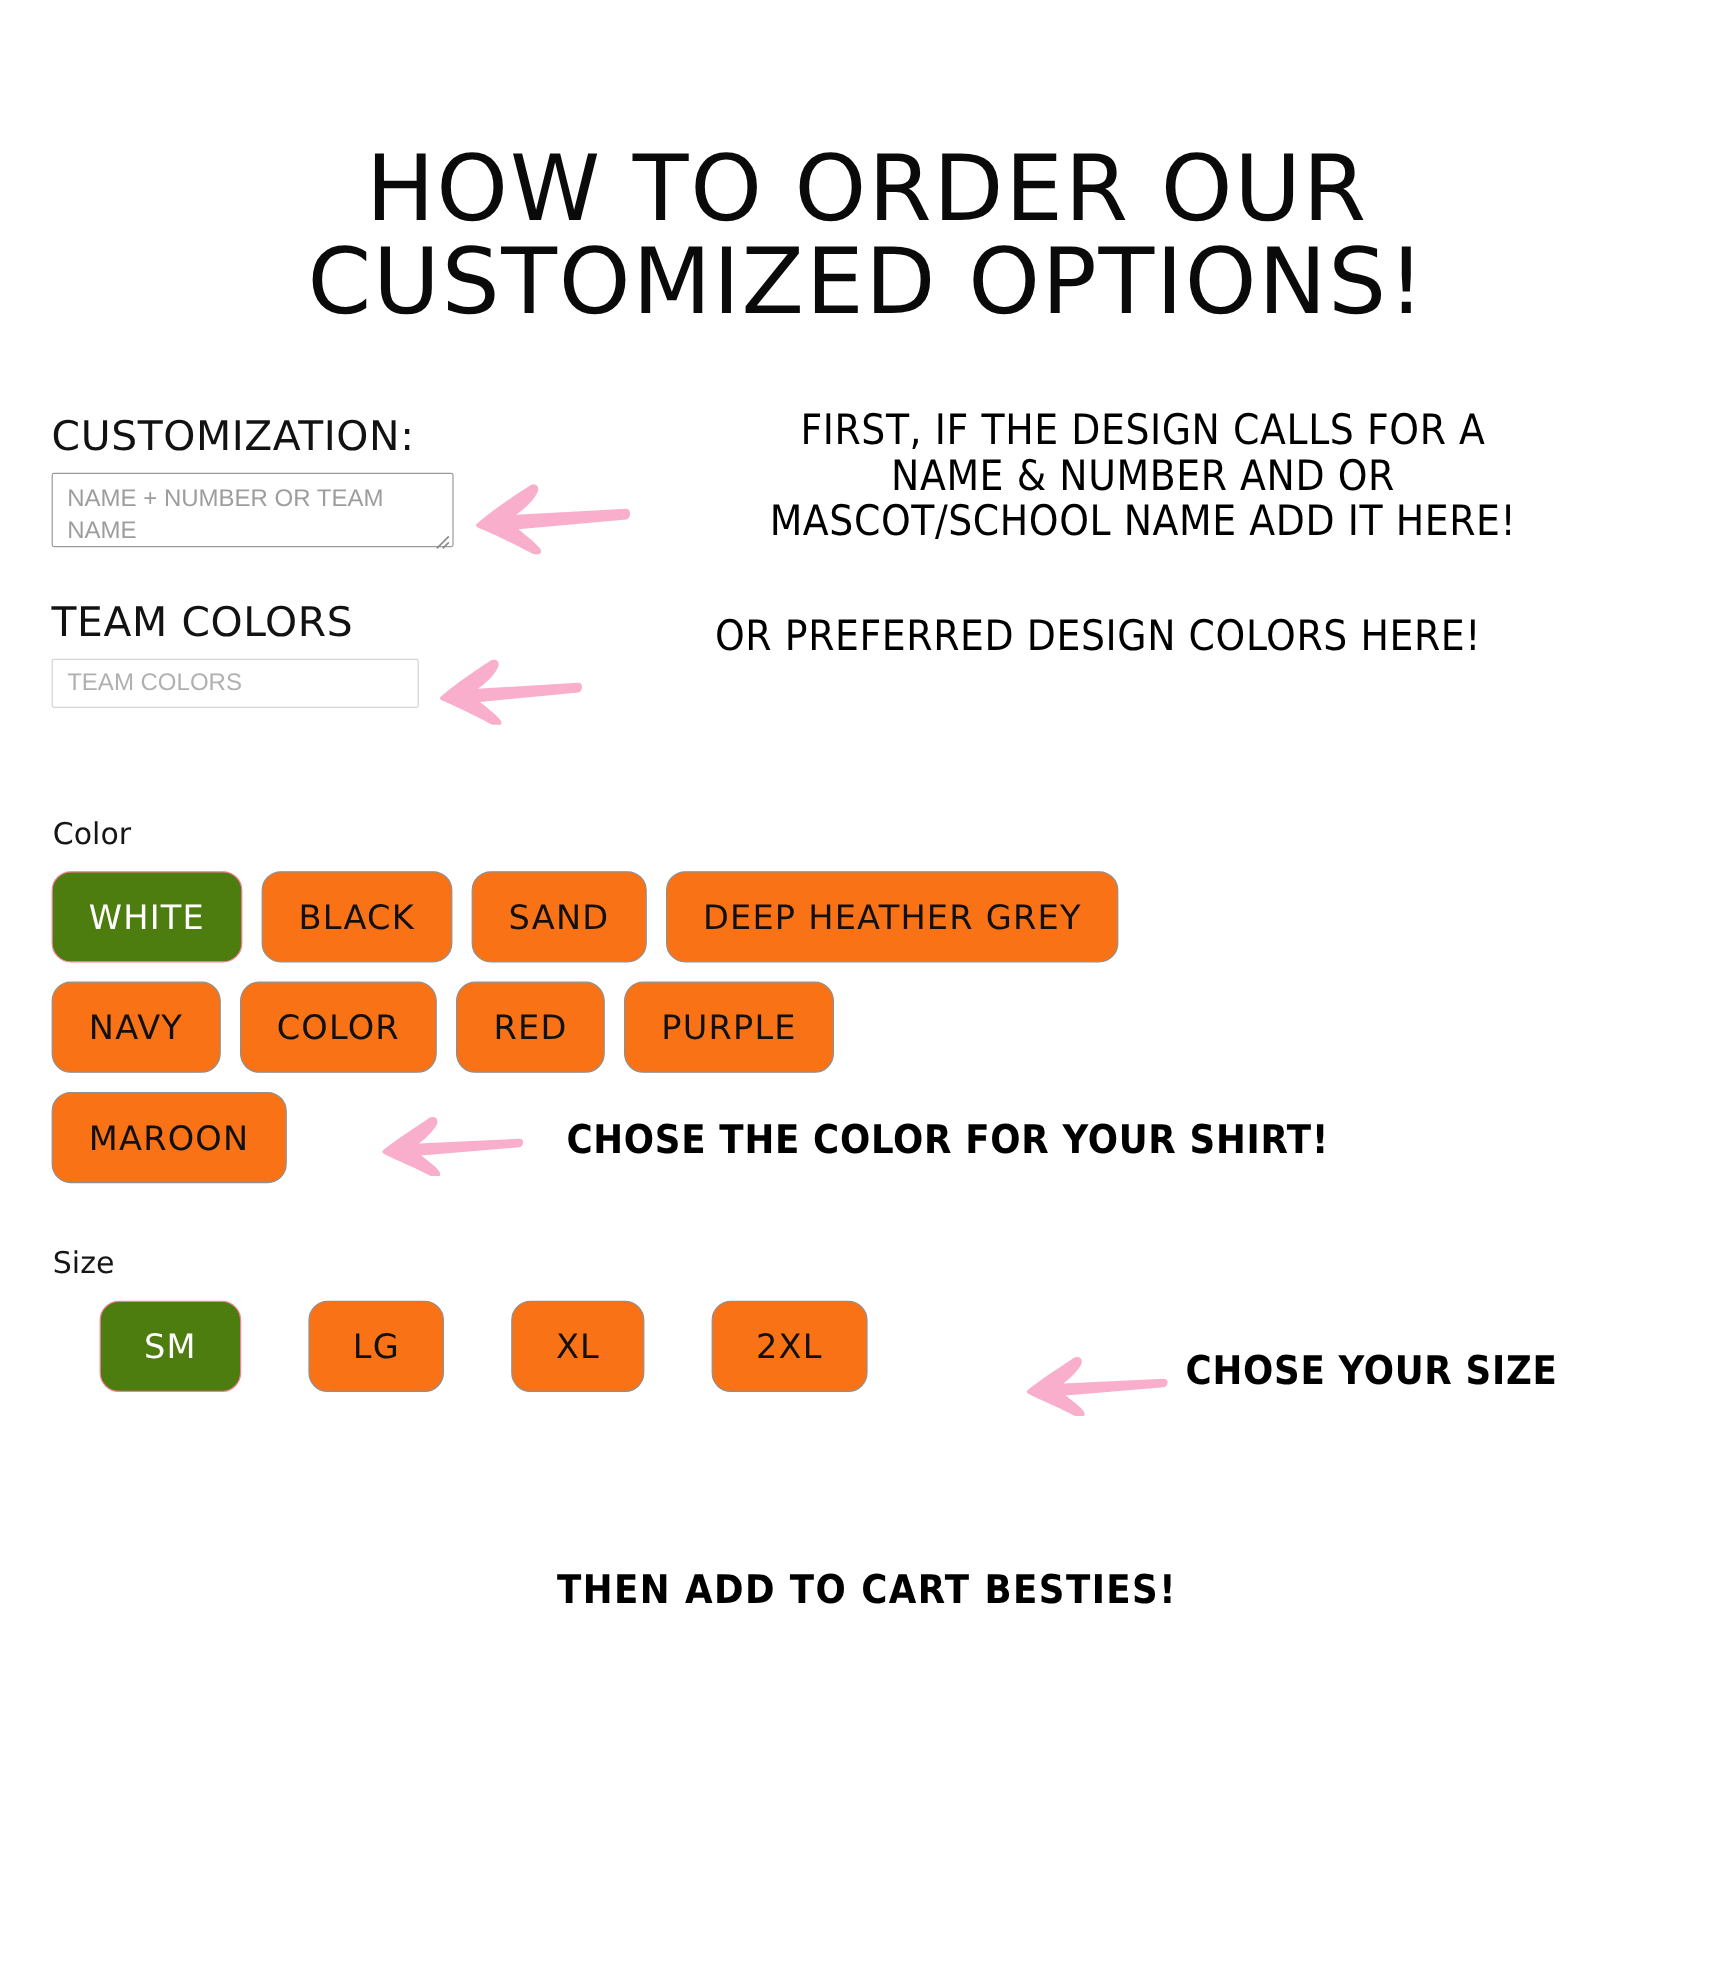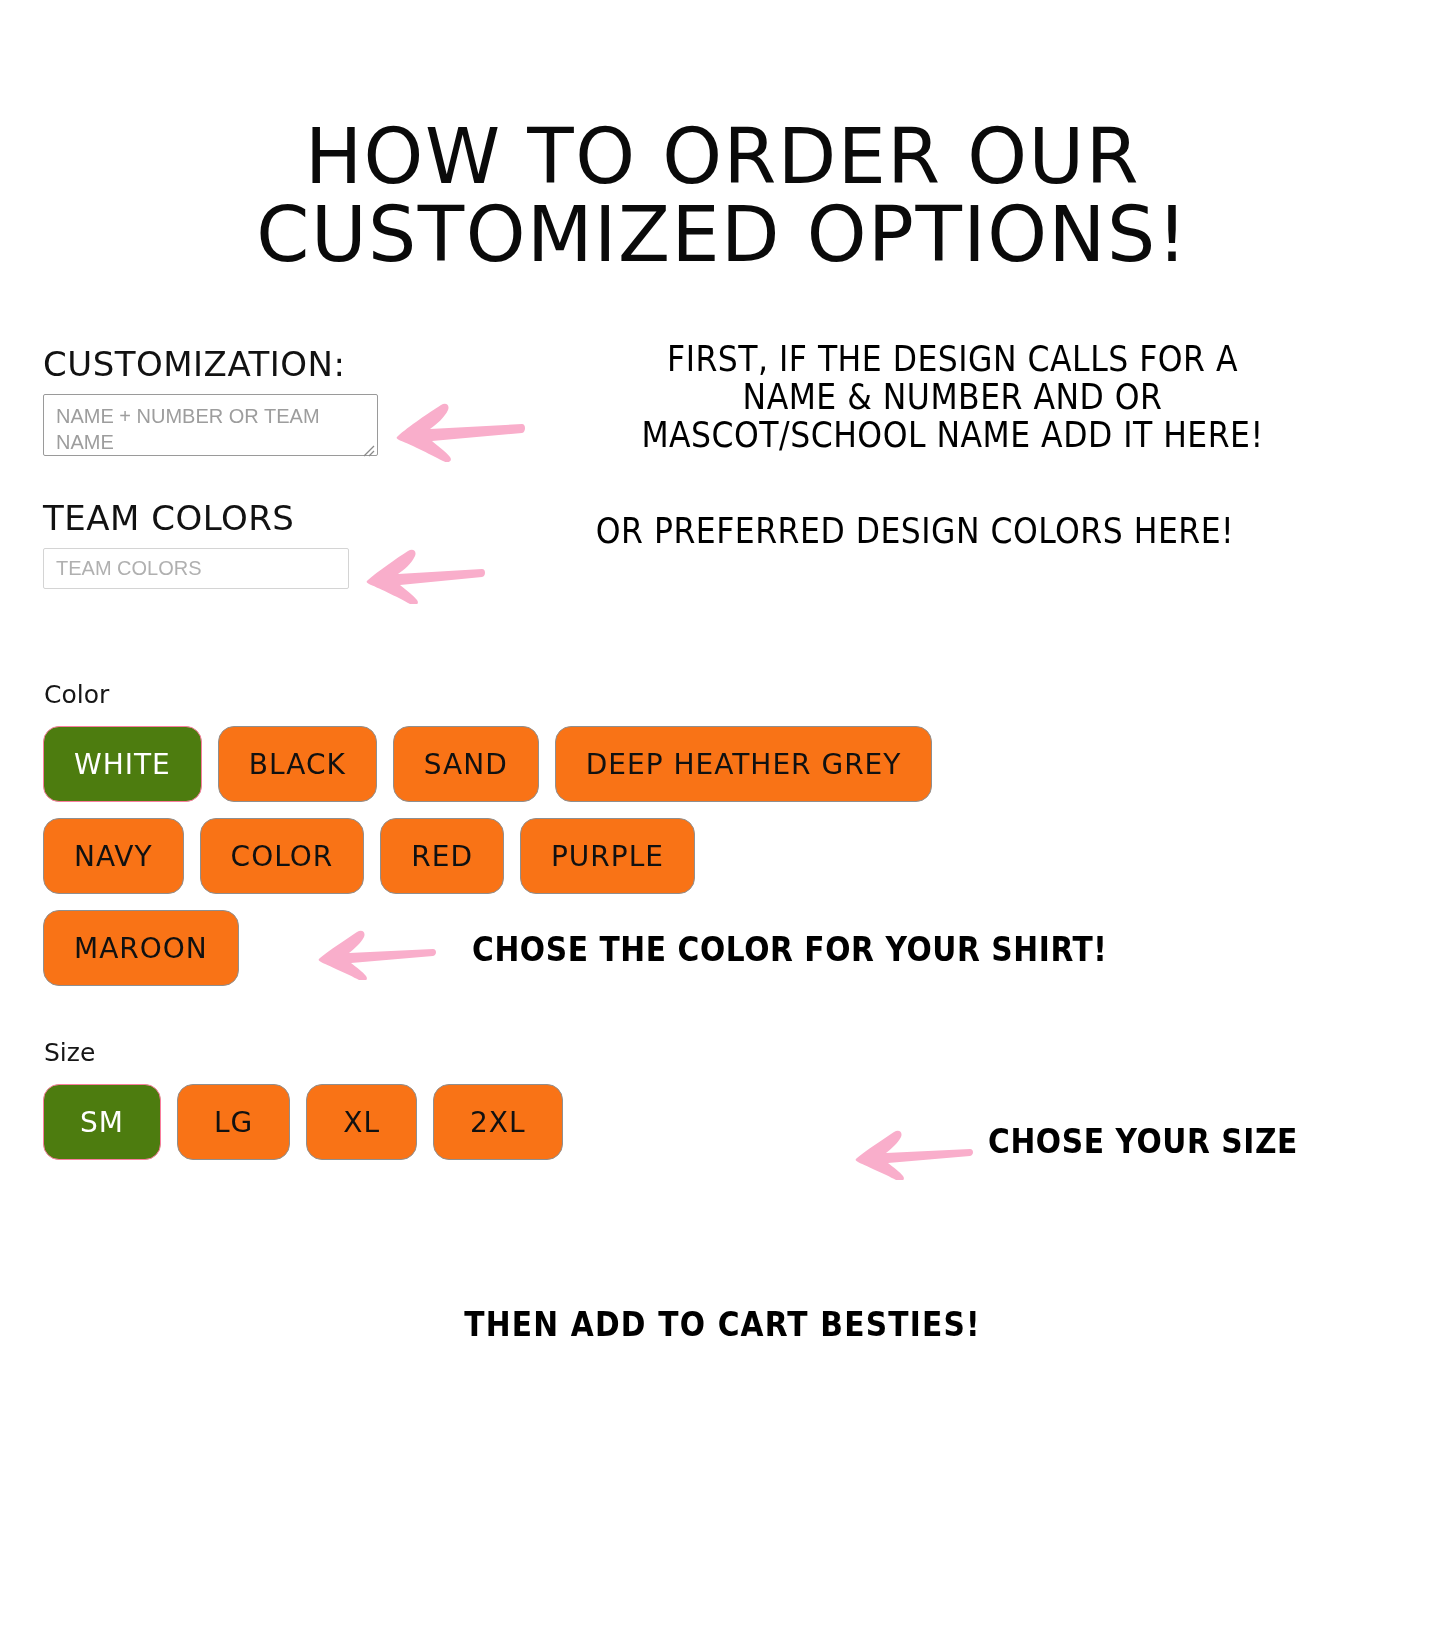--- a/index.html
+++ b/index.html
@@ -137,21 +137,21 @@
     padding: 0 30px;
     white-space: nowrap;
     cursor: pointer;
     user-select: none;
   }
   .pill.selected {
     background: #4d7c0f;
     border-color: #fa7d9e;
     color: #ffffff;
   }
-  .size-pill { padding: 0 36px; }
+  .size-pill { padding: 0 36px; margin-left: 40px; }
 
   
   .annot {
     position: absolute;
     font-family: "DejaVu Sans Condensed", "DejaVu Sans", sans-serif;
     color: #000000;
     letter-spacing: 0.5px;
   }
   .annot-1 {
     top: 340px;

